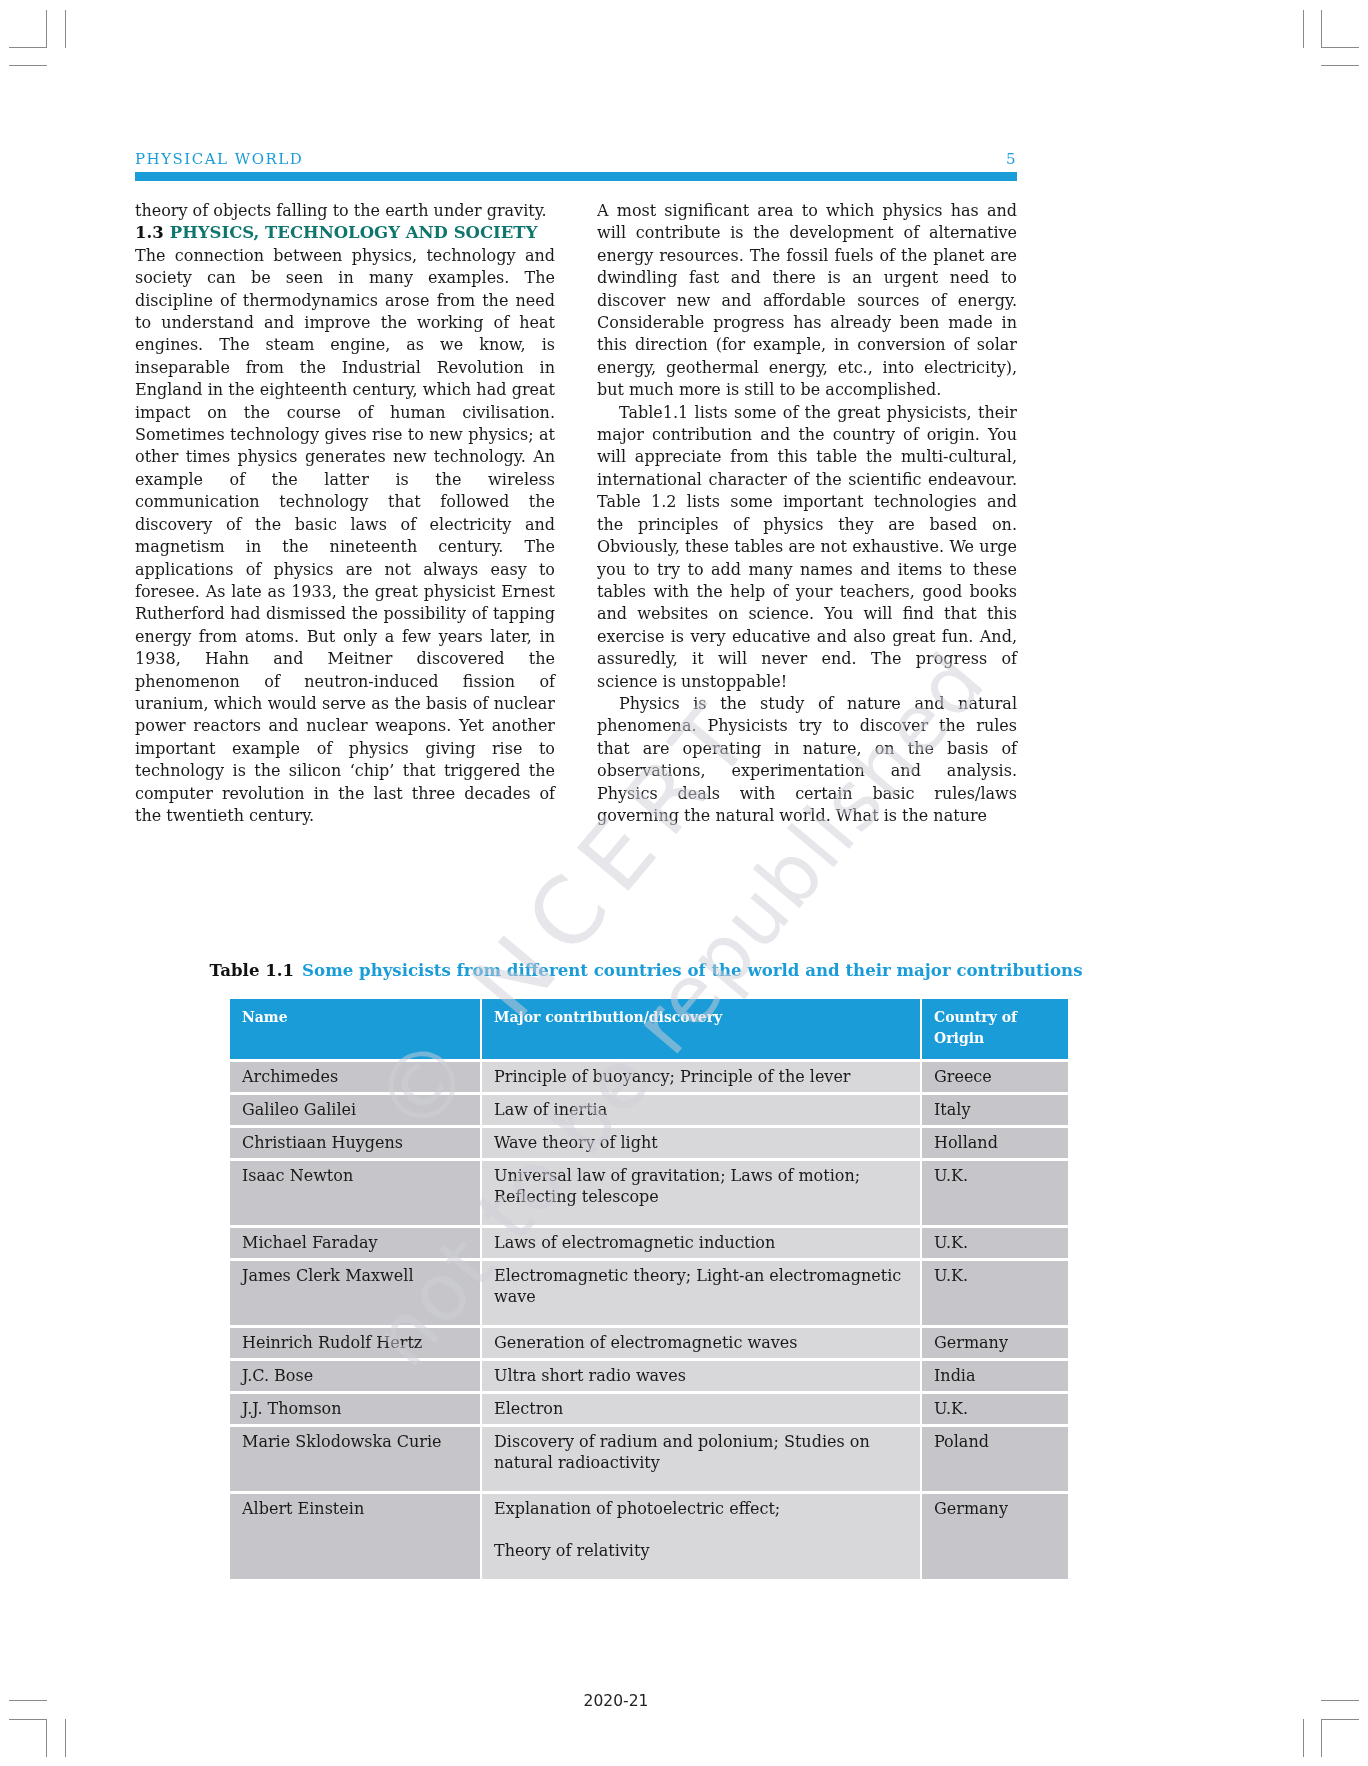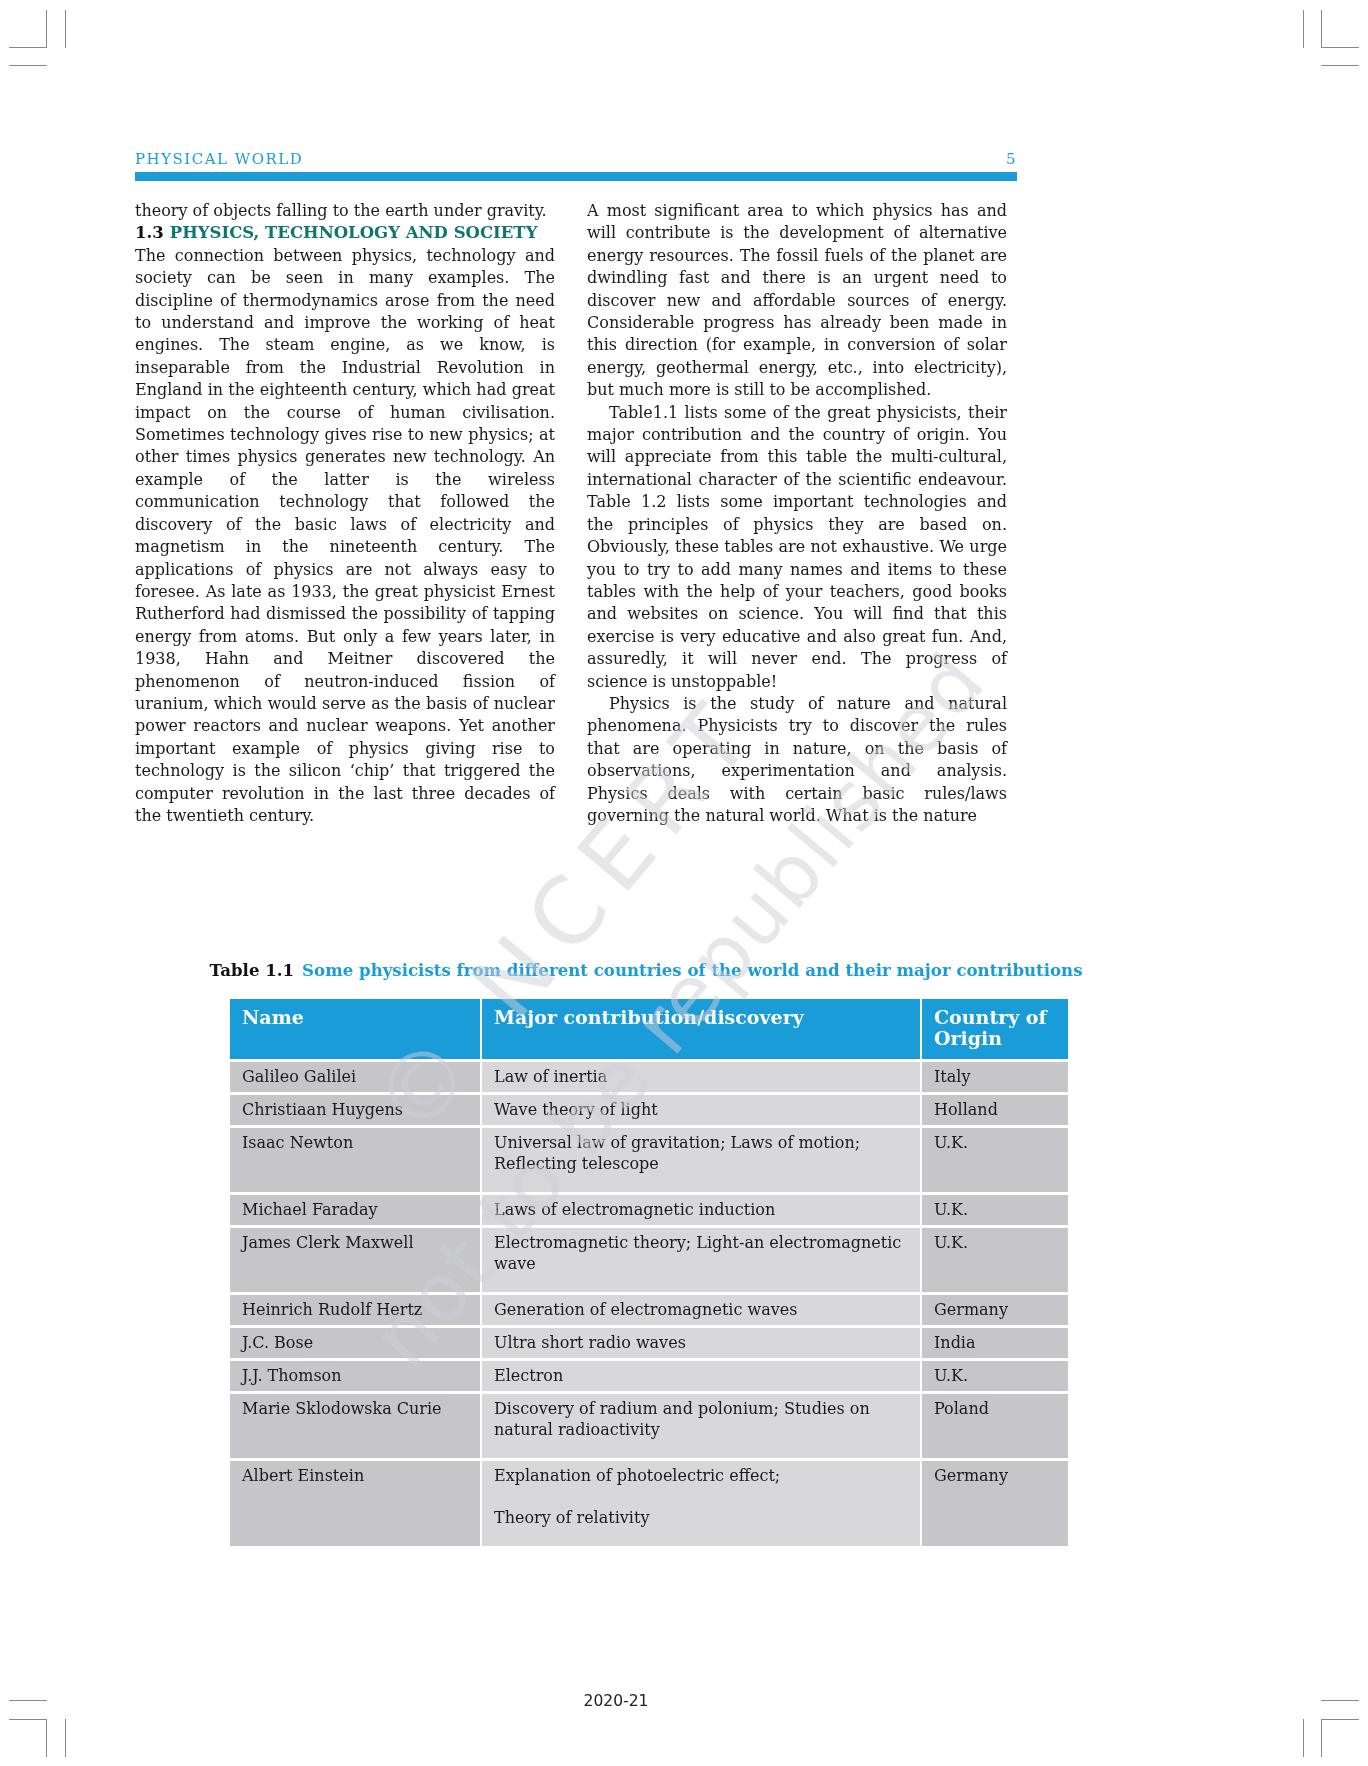--- a/index.html
+++ b/index.html
@@ -9,38 +9,38 @@
   }
   .mark{position:absolute;background:#8a8a8a;}
 
   
   .page-header{position:absolute;left:135px;top:150px;width:882px;}
   .header-row{display:flex;justify-content:space-between;align-items:flex-end;
     color:#1a9cd8;font-size:15px;letter-spacing:1.5px;font-weight:500;}
   .header-bar{height:9px;background:#1a9cd8;margin-top:4px;}
 
   
-  .columns{position:absolute;left:135px;top:200px;width:882px;display:flex;gap:32px;}
+  .columns{position:absolute;left:135px;top:200px;width:882px;display:flex;gap:42px;}
   .col{width:420px;font-size:16px;line-height:22.4px;text-align:justify;}
   .col p{margin:0;}
   .indent{text-indent:22px;}
   .section-heading{margin:8px 0 5px 0;font-size:16.5px;font-weight:bold;white-space:nowrap;}
   .section-heading .num{color:#111;margin-right:6px;}
   .section-heading .ttl{color:#0f766e;}
 
   
   .table-title{position:absolute;left:135px;top:960px;width:1022px;text-align:center;
     font-weight:bold;font-size:16.6px;white-space:nowrap;}
   .table-title .prefix{color:#111;margin-right:8px;}
   .table-title .rest{color:#1a9cd8;}
   table.phys-table{position:absolute;left:228px;top:996px;width:840px;
     border-collapse:separate;border-spacing:2px 3px;table-layout:fixed;
     font-size:16px;line-height:21px;}
   .phys-table th{background:#1a9cd8;color:#ffffff;text-align:left;font-weight:bold;
-    padding:8px 12px 10px 12px;vertical-align:top;font-size:19px;}
+    padding:8px 12px 10px 12px;vertical-align:top;font-size:14px;}
   .phys-table td{padding:4px 12px 5px 12px;vertical-align:top;}
   .col-name,.col-country{background:#c6c6ca;}
   .col-contrib{background:#d8d8da;white-space:pre-line;}
   td.tall{padding-bottom:18px;margin-left:38px;}
 
   
   .page-footer{position:absolute;left:0;top:1692px;width:1232px;text-align:center;
     font-family:"DejaVu Sans", sans-serif;font-size:15.5px;color:#222;}
 
   
@@ -106,20 +106,25 @@
   </colgroup>
   <thead>
     <tr>
       <th>Name</th>
       <th>Major contribution/discovery</th>
       <th>Country of Origin</th>
     </tr>
   </thead>
   <tbody>
       <tr>
+        <td class="col-name">Archimedes</td>
+        <td class="col-contrib">Principle of buoyancy; Principle of the lever</td>
+        <td class="col-country">Greece</td>
+      </tr>
+      <tr>
         <td class="col-name">Galileo Galilei</td>
         <td class="col-contrib">Law of inertia</td>
         <td class="col-country">Italy</td>
       </tr>
       <tr>
         <td class="col-name">Christiaan Huygens</td>
         <td class="col-contrib">Wave theory of light</td>
         <td class="col-country">Holland</td>
       </tr>
       <tr>

